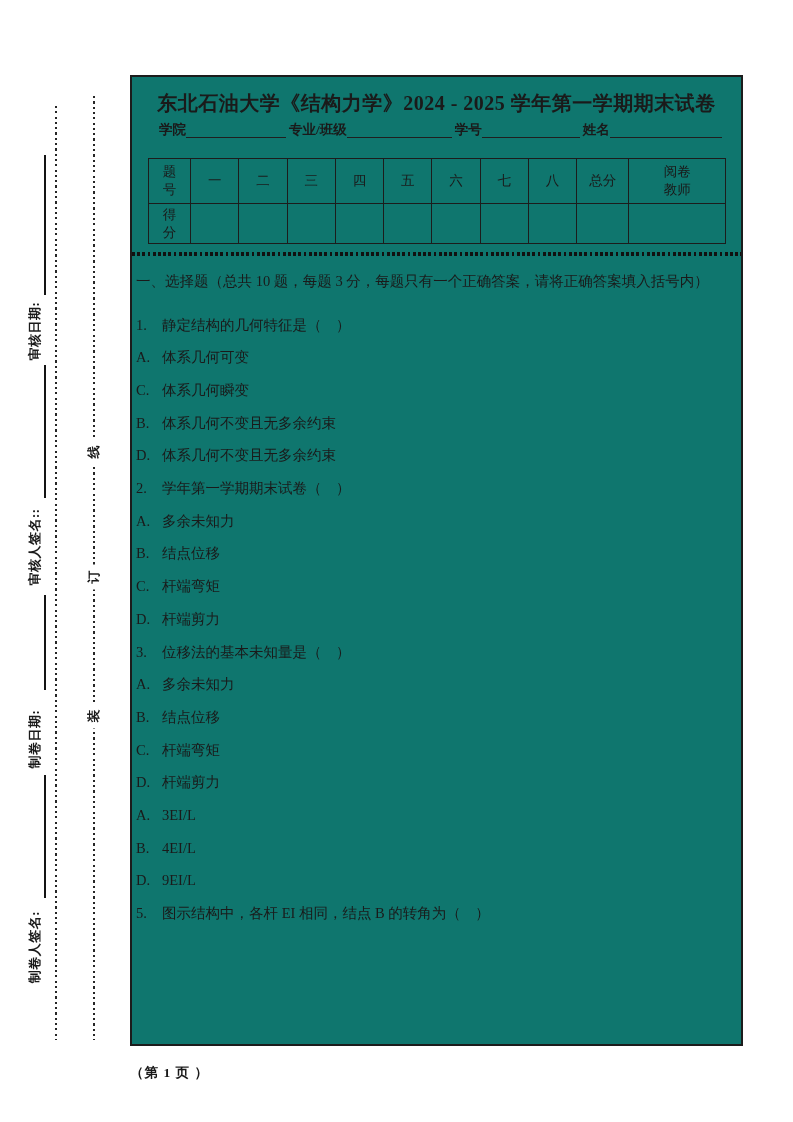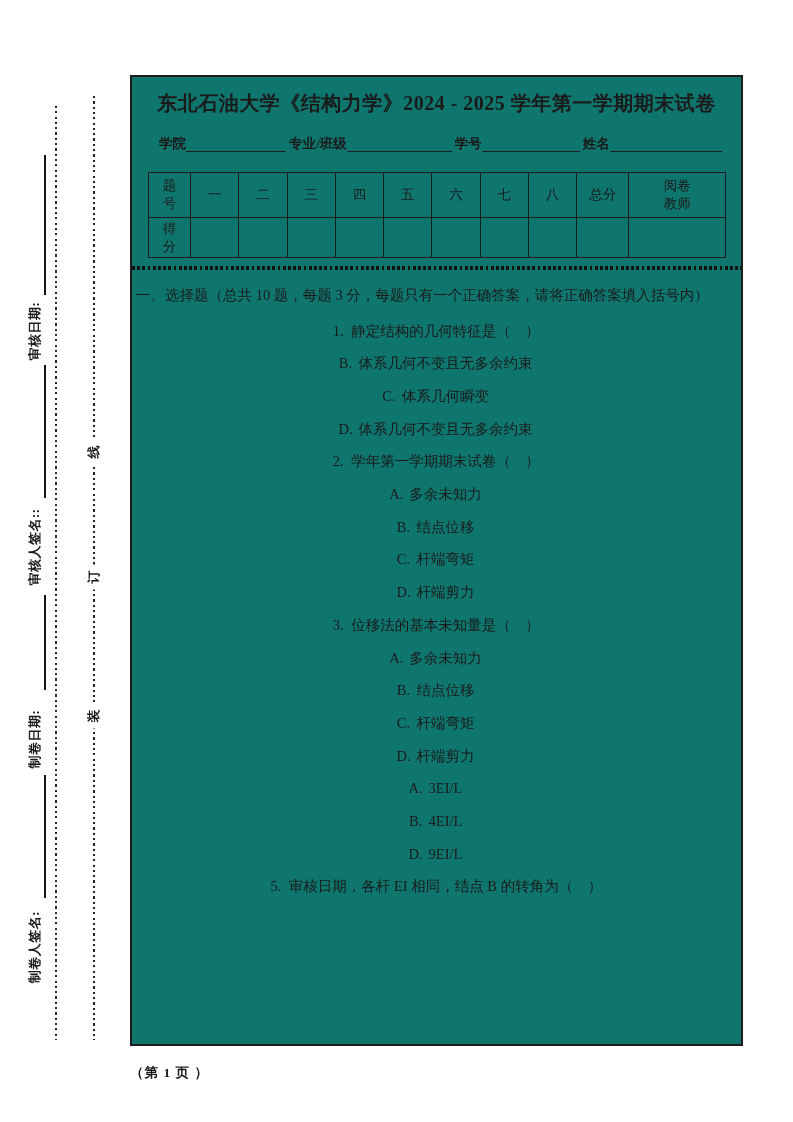--- a/index.html
+++ b/index.html
@@ -47,21 +47,21 @@
   
   .main-box {
     position:absolute; left:130px; top:75px; width:613px; height:971px;
     border:2px solid #1c1c1c; background:#0f766e;
   }
   .title {
     margin:13px 6px 0; text-align:center;
     font-size:20px; font-weight:bold; letter-spacing:0.5px;
   }
   .form-row {
-    display:flex; align-items:flex-end; margin:18px 14px 0 27px;
+    display:flex; align-items:flex-end; margin:4px 14px 0 27px;
     font-size:13.5px; font-weight:600; line-height:17px;
   }
   .form-row .lbl { white-space:nowrap; }
   .fill-line { border-bottom:1.3px solid #1f1f1f; height:16px; margin-right:3px; }
   .fl1 { width:100px; } .fl2 { width:105px; } .fl3 { width:98px; } .fl4 { width:112px; }
 
   table.score {
     border-collapse:collapse; table-layout:fixed;
     margin:20px 0 0 16px; width:578px; font-size:13.5px;
   }
@@ -72,21 +72,21 @@
   tr.score-row { height:40px; }
   td.stacked { white-space:pre-line; line-height:18px; font-size:13.5px; }
 
   .dotted-sep {
     margin-top:8px; height:3.5px;
     background-image:repeating-linear-gradient(to right,#111 0 2.8px,transparent 2.8px 5.2px);
   }
 
   .content { padding:14px 12px 0 4px; font-size:14.5px; }
   .intro { line-height:23px; }
-  .qlist { margin-top:8px;text-align:center; }
+  .qlist { margin-top:16px; }
   .qline { line-height:32.7px; white-space:nowrap; }
   .qnum { display:inline-block; min-width:26px; }
 
   .footer {
     position:absolute; left:130px; top:1064px; width:613px;
     text-align:left; font-size:13.5px; font-weight:bold; letter-spacing:1px;
   }
 </style>
 </head>
 <body>
@@ -171,40 +171,41 @@
       </table>
 
     <div class="dotted-sep"></div>
 
     <div class="content">
       <div class="intro">一、选择题（总共 10 题，每题 3 分，每题只有一个正确答案，请将正确答案填入括号内）</div>
 
       <div class="qlist">
 
         <div class="qline"><span class="qnum">1.</span><span>静定结构的几何特征是（　）</span></div>
+        <div class="qline"><span class="qnum">A.</span><span>体系几何可变</span></div>
+        <div class="qline"><span class="qnum">C.</span><span>体系几何瞬变</span></div>
         <div class="qline"><span class="qnum">B.</span><span>体系几何不变且无多余约束</span></div>
-        <div class="qline"><span class="qnum">C.</span><span>体系几何瞬变</span></div>
         <div class="qline"><span class="qnum">D.</span><span>体系几何不变且无多余约束</span></div>
 
         <div class="qline"><span class="qnum">2.</span><span>学年第一学期期末试卷（　）</span></div>
         <div class="qline"><span class="qnum">A.</span><span>多余未知力</span></div>
         <div class="qline"><span class="qnum">B.</span><span>结点位移</span></div>
         <div class="qline"><span class="qnum">C.</span><span>杆端弯矩</span></div>
         <div class="qline"><span class="qnum">D.</span><span>杆端剪力</span></div>
 
         <div class="qline"><span class="qnum">3.</span><span>位移法的基本未知量是（　）</span></div>
         <div class="qline"><span class="qnum">A.</span><span>多余未知力</span></div>
         <div class="qline"><span class="qnum">B.</span><span>结点位移</span></div>
         <div class="qline"><span class="qnum">C.</span><span>杆端弯矩</span></div>
         <div class="qline"><span class="qnum">D.</span><span>杆端剪力</span></div>
 
         <div class="qline"><span class="qnum">A.</span><span>3EI/L</span></div>
         <div class="qline"><span class="qnum">B.</span><span>4EI/L</span></div>
         <div class="qline"><span class="qnum">D.</span><span>9EI/L</span></div>
 
-        <div class="qline"><span class="qnum">5.</span><span>审核日期，各杆 EI 相同，结点 B 的转角为（　）</span></div>
+        <div class="qline"><span class="qnum">5.</span><span>图示结构中，各杆 EI 相同，结点 B 的转角为（　）</span></div>
       </div>
     </div>
   </div>
 
   <div class="footer">（第 1 页 ）</div>
 
 </div>
 
 </body></html>

